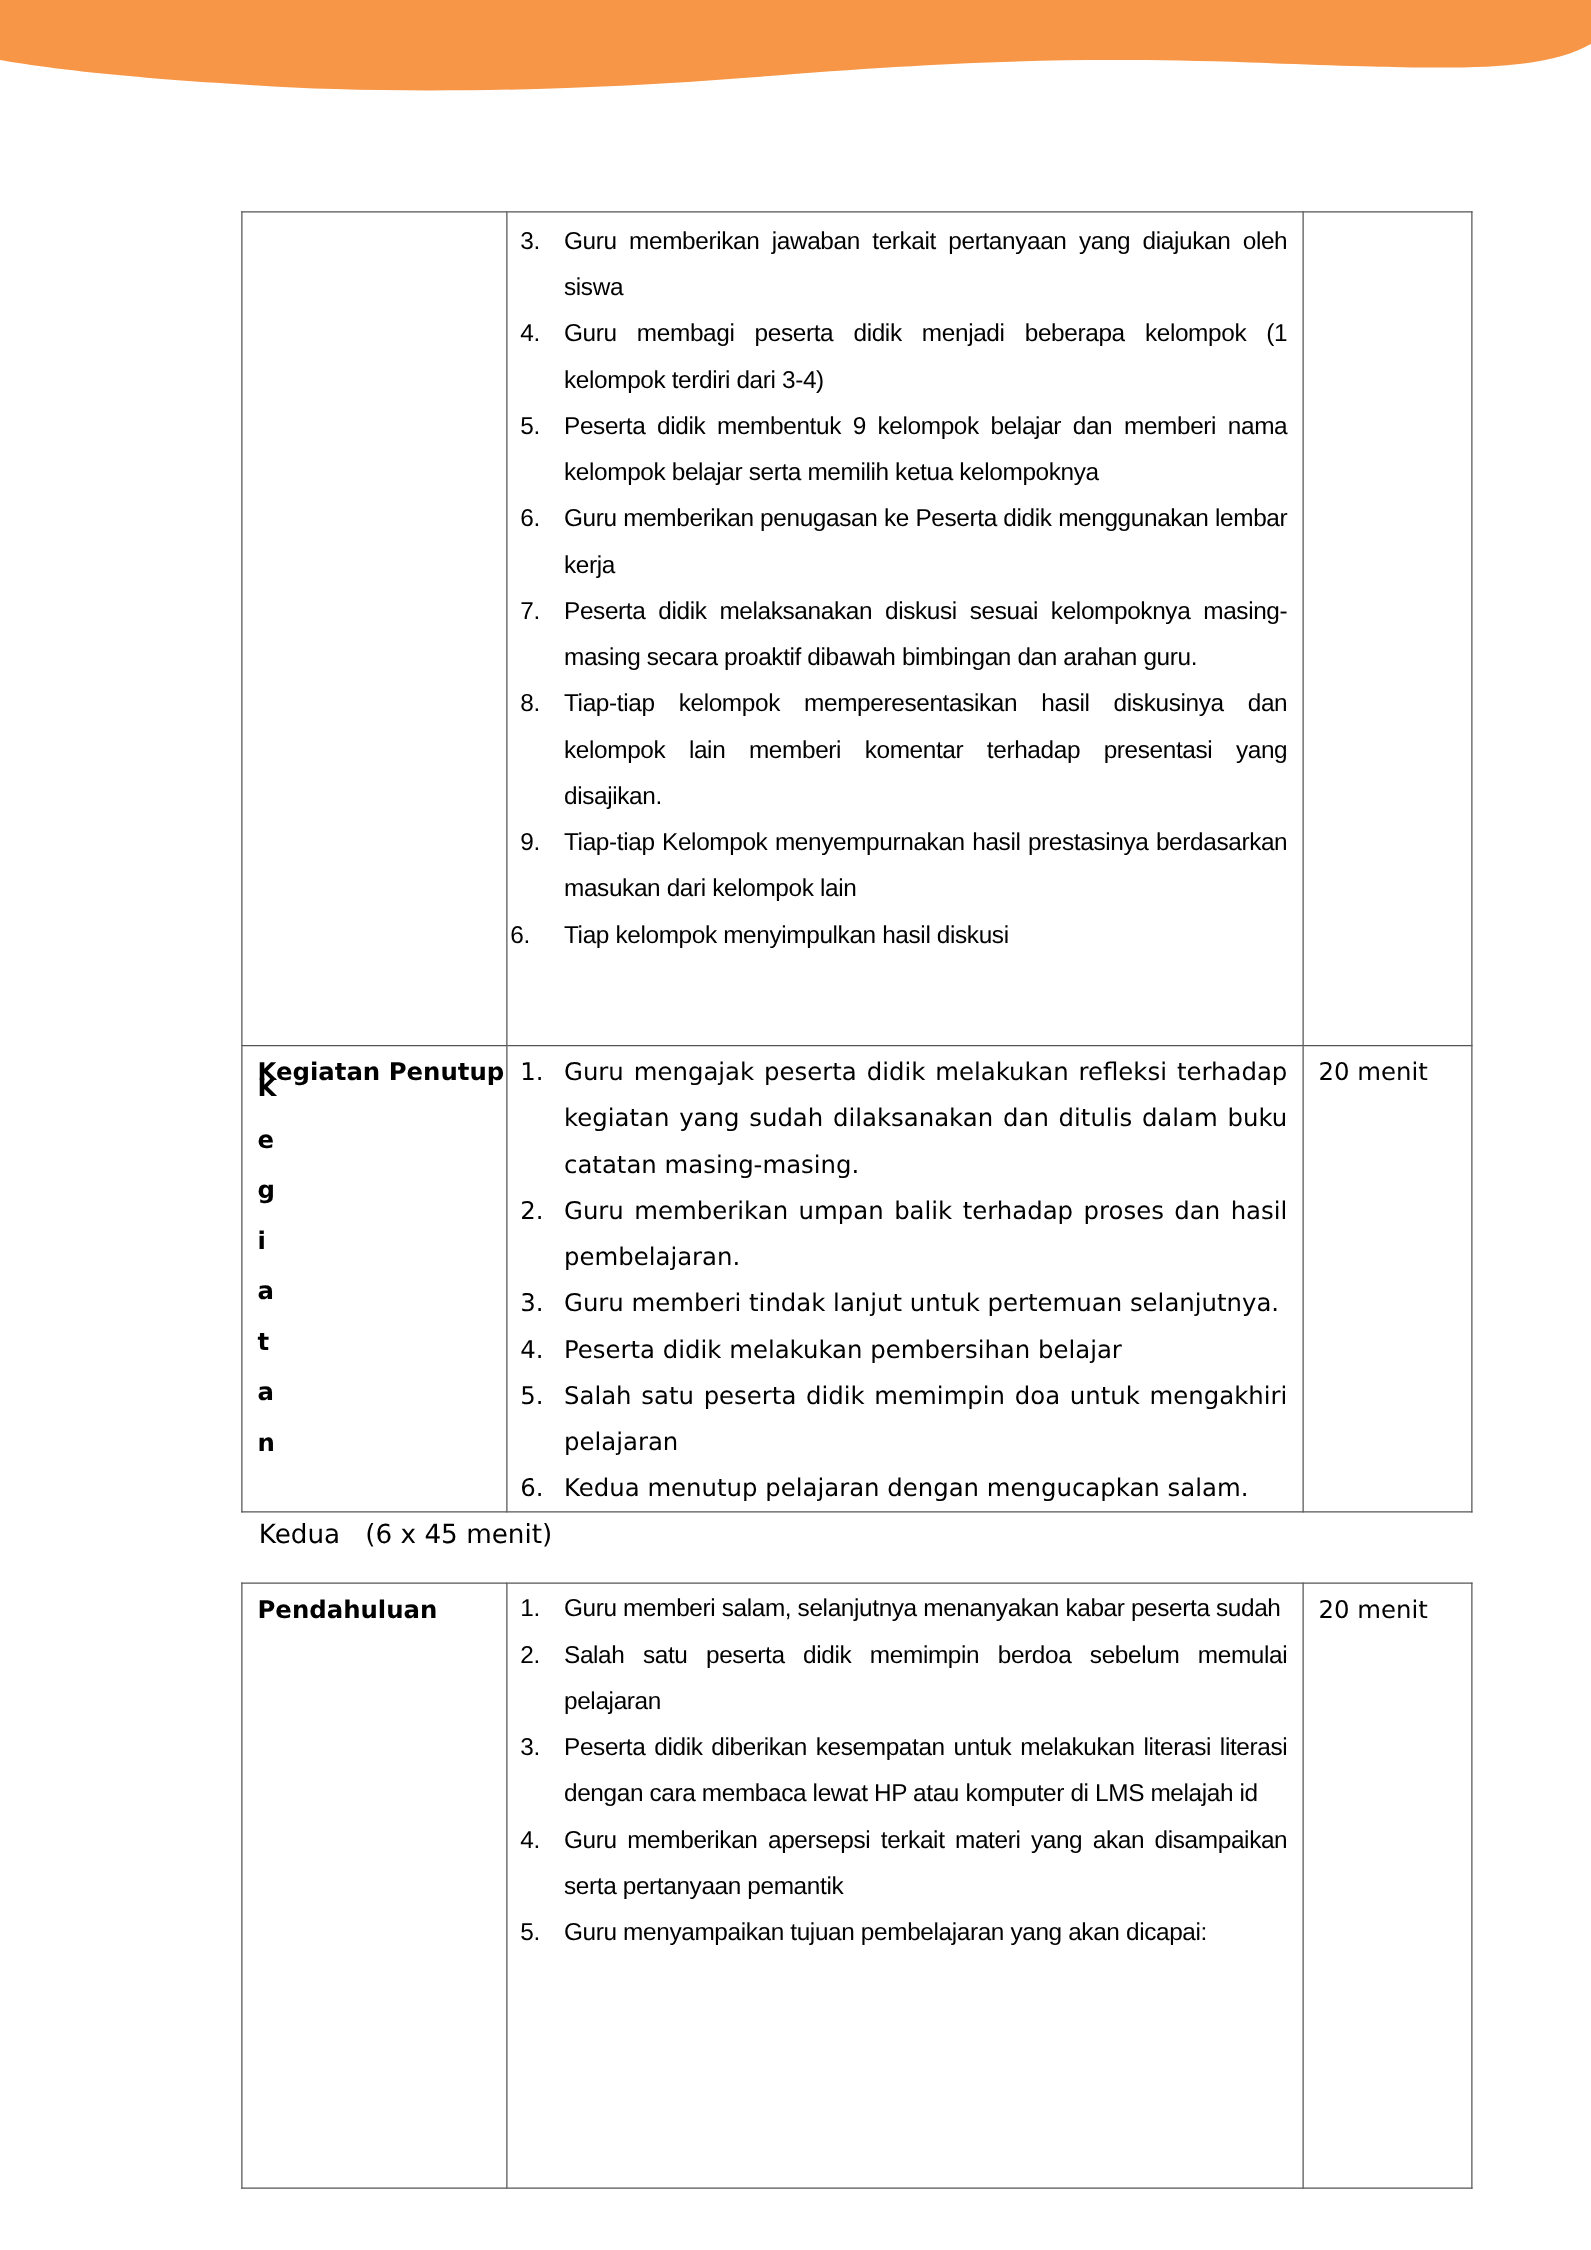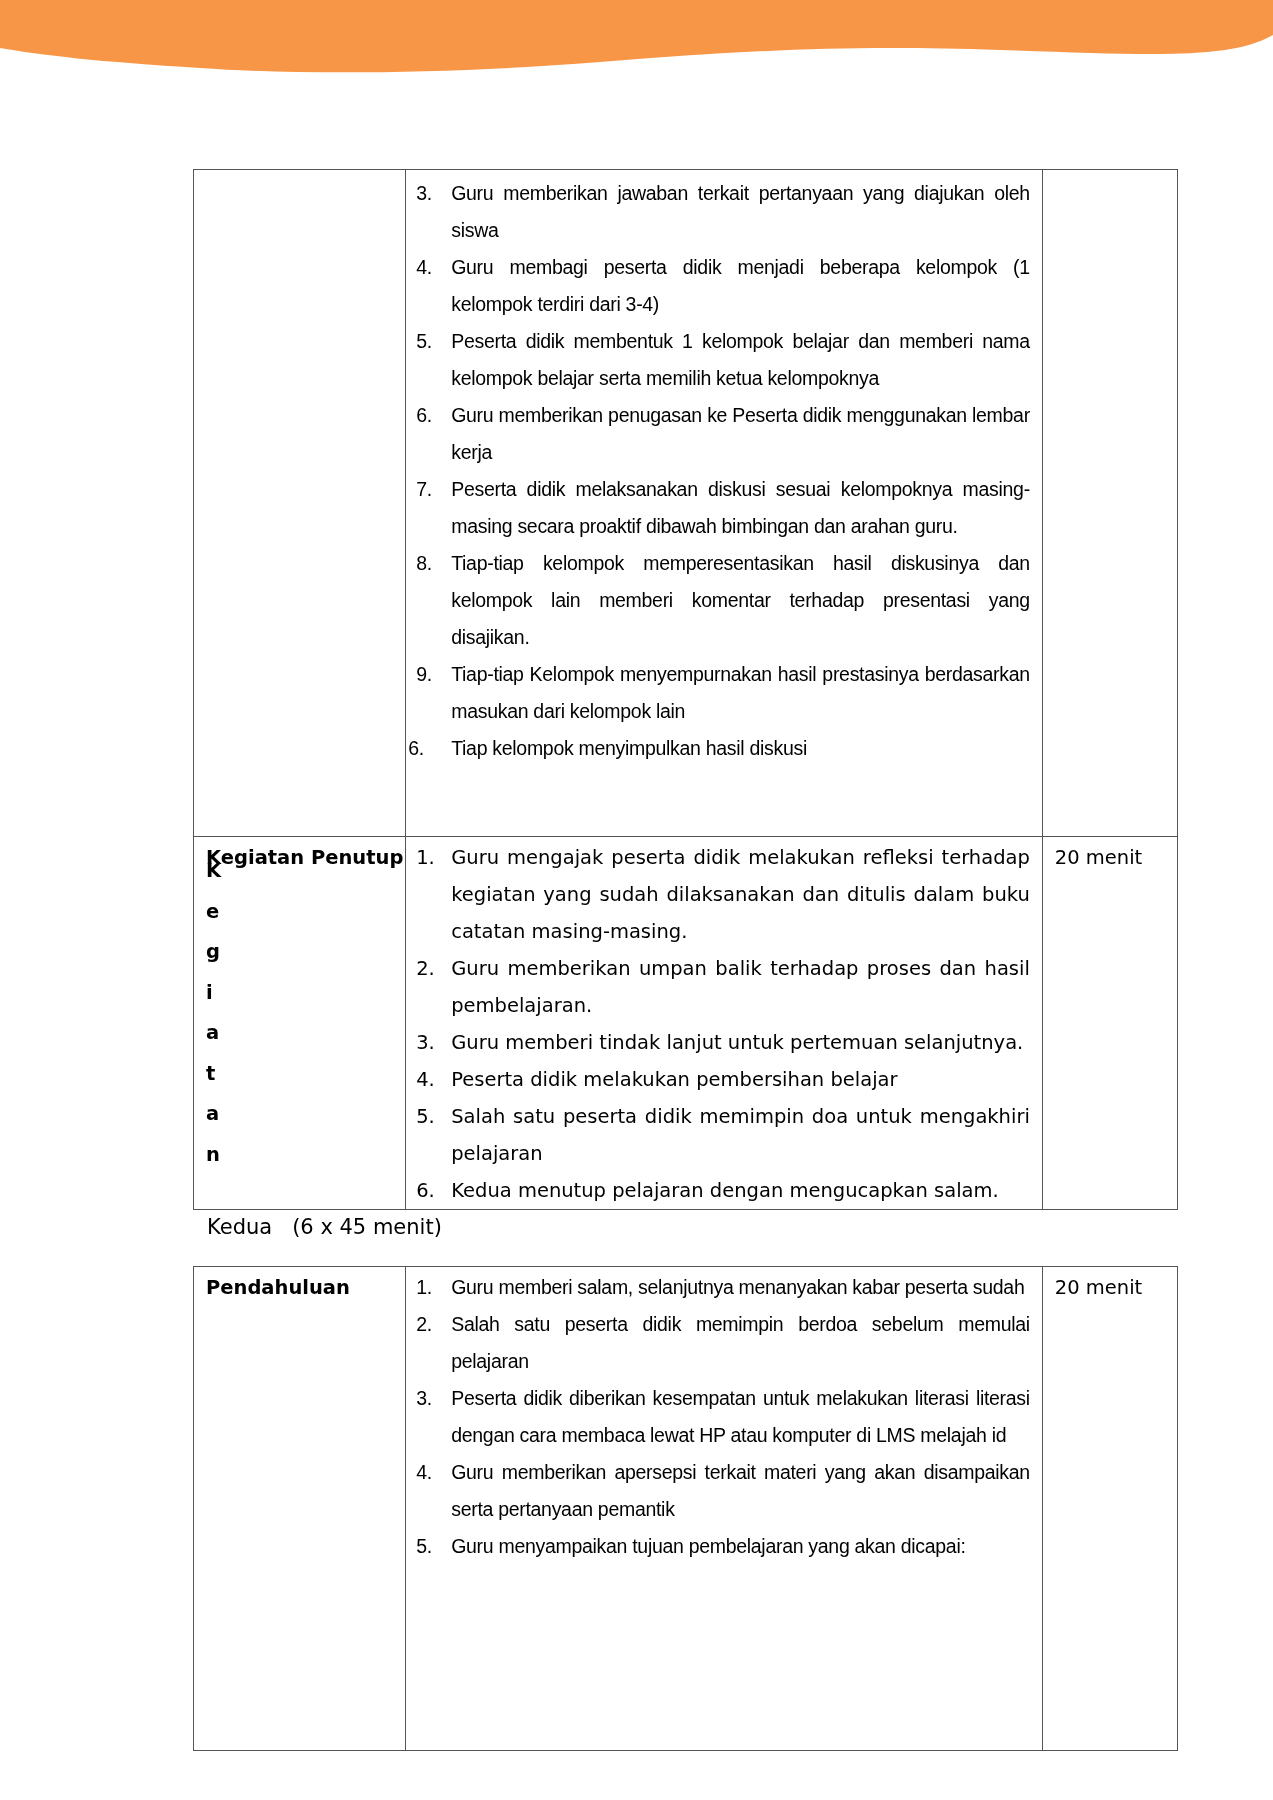--- a/index.html
+++ b/index.html
@@ -39,21 +39,21 @@
       <col class="col2">
       <col class="col3">
     </colgroup>
   <tbody>
       <tr style="height:667px;">
     <td></td>
     <td>
       <ol class="steps narrow" style="padding-top:5px;">
         <li><span class="num">3.</span><span>Guru memberikan jawaban terkait pertanyaan yang diajukan oleh siswa</span></li>
         <li><span class="num">4.</span><span>Guru membagi peserta didik menjadi beberapa kelompok (1 kelompok terdiri dari 3-4)</span></li>
-        <li><span class="num">5.</span><span>Peserta didik membentuk 1 kelompok belajar dan memberi nama kelompok belajar serta memilih ketua kelompoknya</span></li>
+        <li><span class="num">5.</span><span>Peserta didik membentuk 9 kelompok belajar dan memberi nama kelompok belajar serta memilih ketua kelompoknya</span></li>
         <li><span class="num">6.</span><span>Guru memberikan penugasan ke Peserta didik menggunakan lembar kerja</span></li>
         <li><span class="num">7.</span><span>Peserta didik melaksanakan diskusi sesuai kelompoknya masing-masing secara proaktif dibawah bimbingan dan arahan guru.</span></li>
         <li><span class="num">8.</span><span>Tiap-tiap kelompok memperesentasikan hasil diskusinya dan kelompok lain memberi komentar terhadap presentasi yang disajikan.</span></li>
         <li><span class="num">9.</span><span>Tiap-tiap Kelompok menyempurnakan hasil prestasinya berdasarkan masukan dari kelompok lain</span></li>
         <li><span class="num" style="left:2px;">6.</span><span>Tiap kelompok menyimpulkan hasil diskusi</span></li>
       </ol>
     </td>
     <td></td>
   </tr>
   <tr style="height:370px;">

